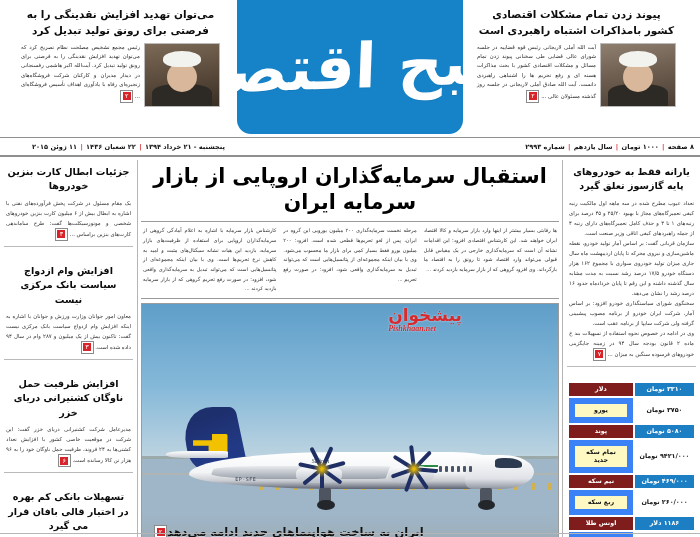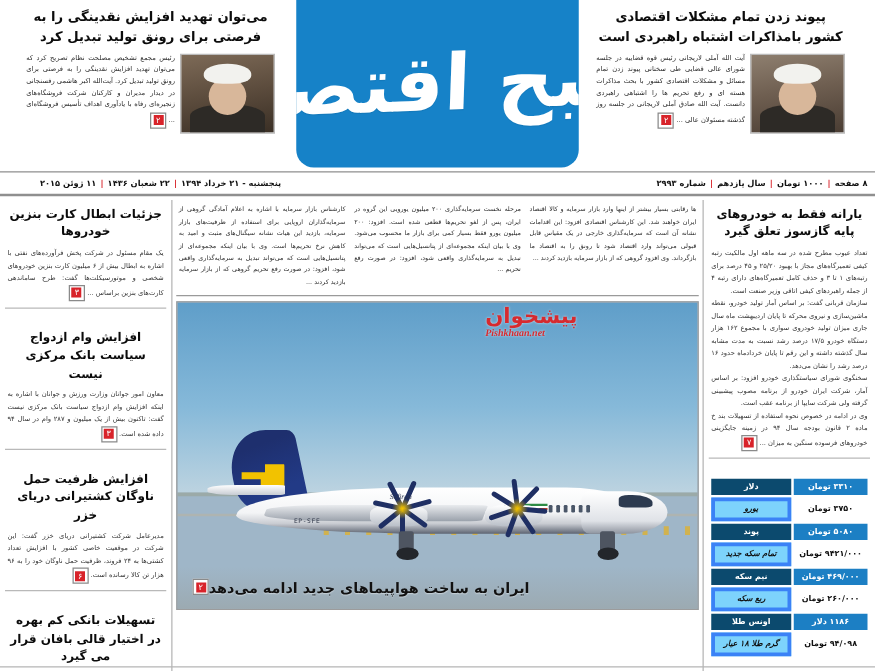--- a/index.html
+++ b/index.html
@@ -240,24 +240,24 @@
   .cones i{flex:0 0 4px;height:100%;background:#d9b23a;opacity:.85;display:block;}
 
   
   .rate-table{
     margin-top:6px;border-collapse:separate;border-spacing:2px;width:100%;
   }
   .rate-table td{
     font-size:6.4px;font-weight:bold;padding:2.5px 3px;
     text-align:center;direction:rtl;
   }
-  .rate-name{background:#0c4a6e;color:#fff;width:52%;}
+  .rate-name{background:#7f1d1d;color:#fff;width:52%;}
   .rate-val{background:#1c7fc4;color:#fff;}
   .rate-val.plain{background:#fff;color:#111;}
-  .rate-row-light .rate-name{background:#7dd3fc;color:#111;border:3px solid #3b82f6;font-style:italic;}
+  .rate-row-light .rate-name{background:#fef9c3;color:#111;border:6px solid #3b82f6;}
   .vrule{
     position:absolute;top:160px;width:1px;height:377px;background:#b5b5b5;
   }
   .vrule.l{left:137px;}
   .vrule.r{right:137px;}
   .bottomline{position:absolute;left:0;right:0;bottom:3px;height:1px;background:#b5b5b5;}
 </style>
 </head>
 <body>
 
@@ -368,20 +368,21 @@
           </tr>
           <tr class="rate-row-light">
             <td class="rate-val plain">۹۴/۰۹۸ تومان</td>
             <td class="rate-name">گرم طلا ۱۸ عیار</td>
           </tr>
         </tbody>
       </table>
     </div>
 
     <div class="col-center">
+      <div class="main-head">استقبال سرمایه‌گذاران اروپایی از بازار سرمایه ایران</div>
       <div class="main-cols">
         <div class="main-col">ها رقابتی بسیار بیشتر از اینها وارد بازار سرمایه و کالا اقتصاد ایران خواهند شد. این کارشناس اقتصادی افزود: این اقدامات نشانه آن است که سرمایه‌گذاری خارجی در یک مقیاس قابل قبولی می‌تواند وارد اقتصاد شود تا رونق را به اقتصاد ما بازگرداند. وی افزود گروهی که از بازار سرمایه بازدید کردند ...</div>
         <div class="main-col">مرحله نخست سرمایه‌گذاری ۲۰۰ میلیون یورویی این گروه در ایران، پس از لغو تحریم‌ها قطعی شده است. افزود: ۲۰۰ میلیون یورو فقط بسیار کمی برای بازار ما محسوب می‌شود. وی با بیان اینکه مجموعه‌ای از پتانسیل‌هایی است که می‌تواند تبدیل به سرمایه‌گذاری واقعی شود، افزود: در صورت رفع تحریم ...</div>
         <div class="main-col">کارشناس بازار سرمایه با اشاره به اعلام آمادگی گروهی از سرمایه‌گذاران اروپایی برای استفاده از ظرفیت‌های بازار سرمایه، بازدید این هیات نشانه سیگنال‌های مثبت و امید به کاهش نرخ تحریم‌ها است. وی با بیان اینکه مجموعه‌ای از پتانسیل‌هایی است که می‌تواند تبدیل به سرمایه‌گذاری واقعی شود، افزود: در صورت رفع تحریم گروهی که از بازار سرمایه بازدید کردند ...</div>
       </div>
 
       <div class="photo-wrap">
         <div class="sky"></div>
         <div class="horizon"></div>
         <div class="ground"></div>

